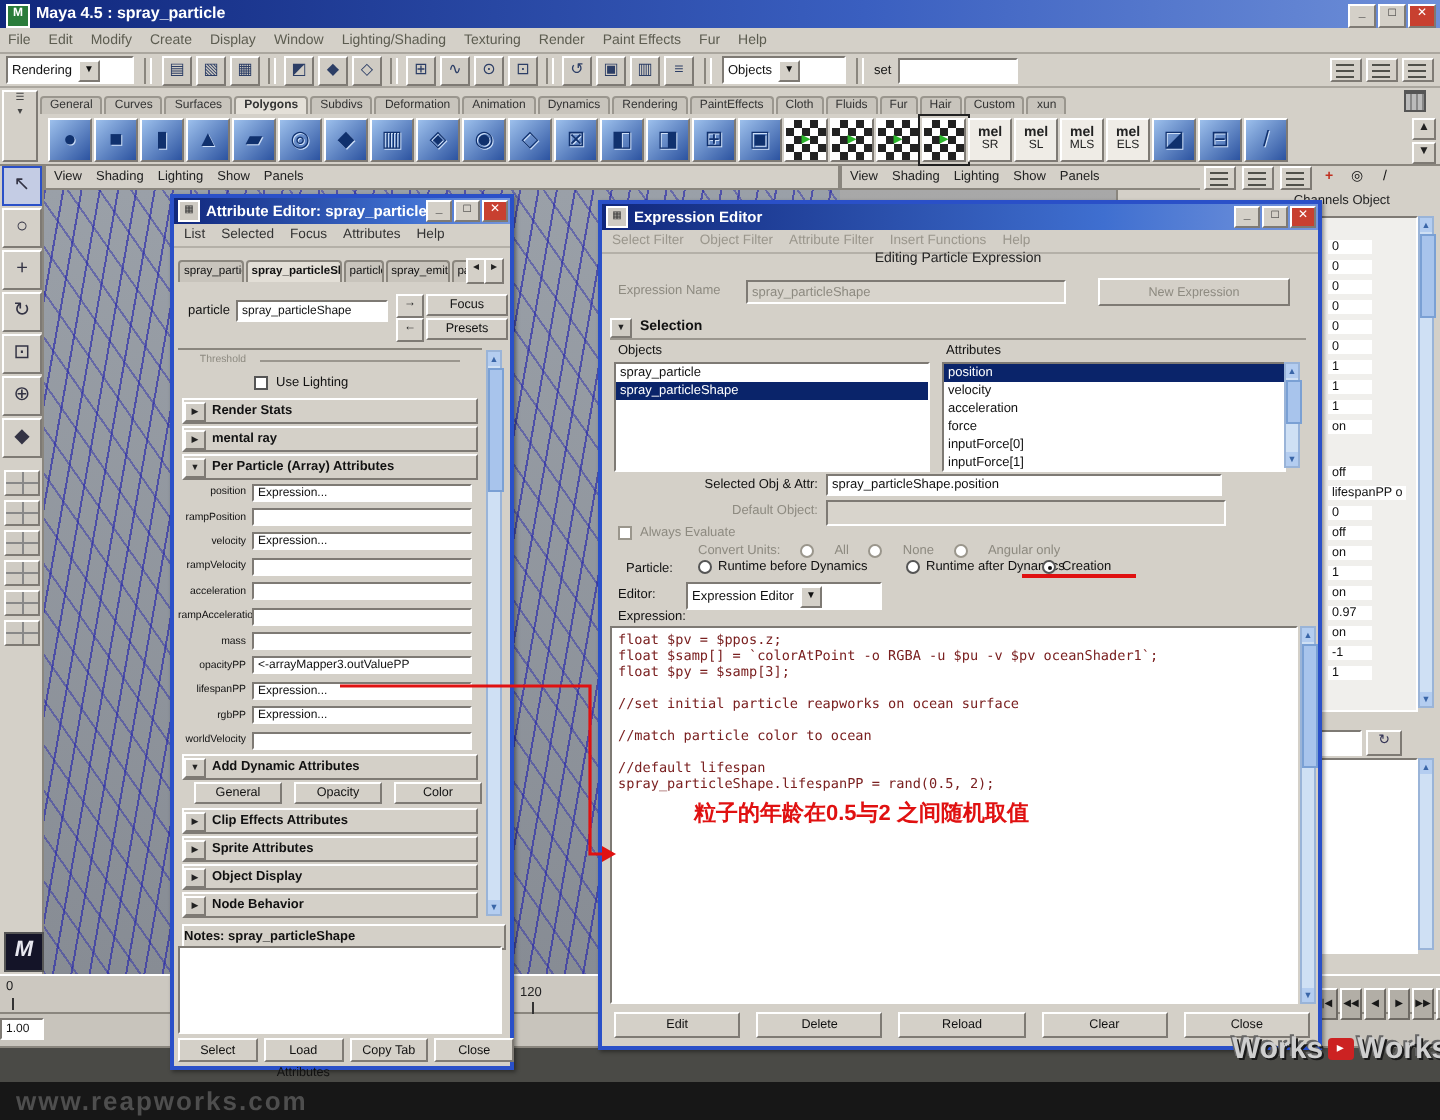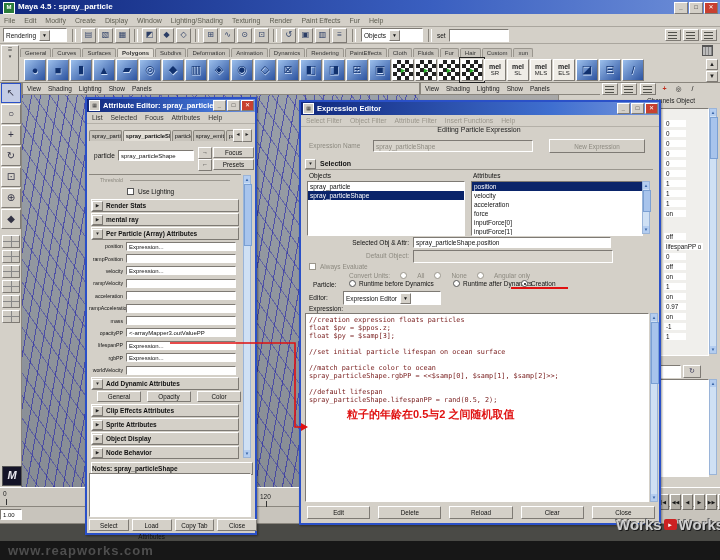--- a/index.html
+++ b/index.html
@@ -736,28 +736,27 @@
 
     <span class="flabel" style="position:absolute;left:8px;top:192px;">Editor:</span>
     <span class="combo" style="position:absolute;left:42px;top:189px;width:92px;">
       <span style="font-size:6.5px;">Expression Editor</span>
       <span class="arr">▼</span>
     </span>
     <span class="flabel" style="position:absolute;left:8px;top:203px;">Expression:</span>
 
     <div id="code">
       <div id="code-lines">
-          <div class="cl">//creation expression floats particles</div>
           <div class="cl">float $pv = $ppos.z;</div>
+          <div class="cl">float $samp[] = `colorAtPoint -o RGBA -u $pu -v $pv oceanShader1`;</div>
           <div class="cl">float $py = $samp[3];</div>
           <div class="cl"> </div>
-          <div class="cl">//set initial particle lifespan on ocean surface</div>
+          <div class="cl">//set initial particle reapworks on ocean surface</div>
           <div class="cl"> </div>
           <div class="cl">//match particle color to ocean</div>
-          <div class="cl">spray_particleShape.rgbPP = &lt;&lt;$samp[0], $samp[1], $samp[2]&gt;&gt;;</div>
           <div class="cl"> </div>
           <div class="cl">//default lifespan</div>
           <div class="cl">spray_particleShape.lifespanPP = rand(0.5, 2);</div>
         </div>
       <div class="cn-note">粒子的年龄在0.5与2 之间随机取值</div>
     </div>
     <div class="vscroll" style="left:349px;top:211px;height:189px;">
       <span class="sa" style="top:0;">▲</span>
       <span class="sthumb" style="top:8px;height:60px;"></span>
       <span class="sa" style="bottom:0;">▼</span>

